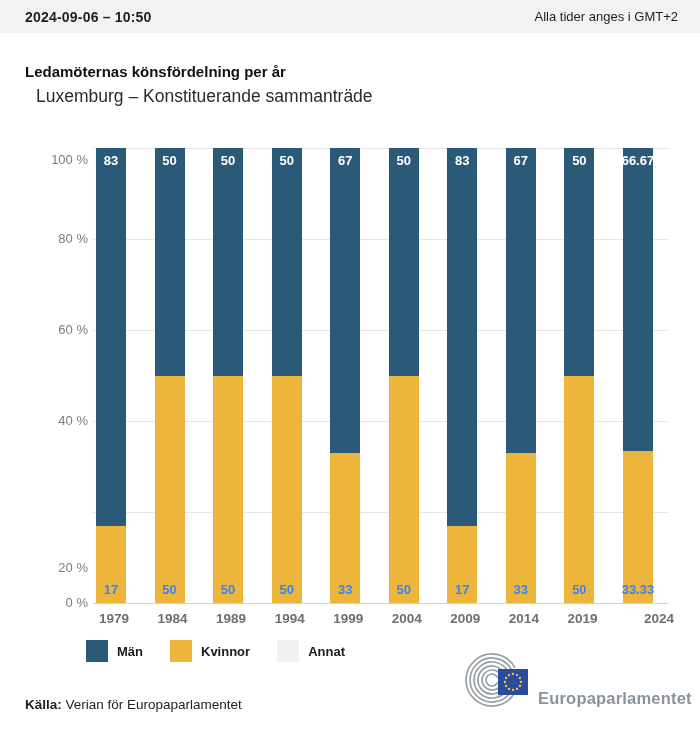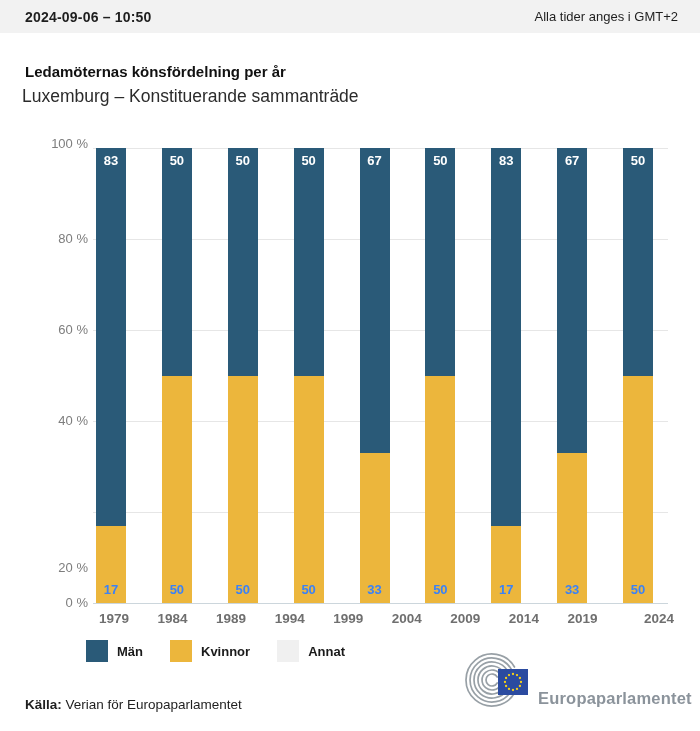--- a/index.html
+++ b/index.html
@@ -9,21 +9,21 @@
 
   
   .topbar { position: absolute; left: 0; top: 0; width: 700px; height: 33px;
     background: #f2f2f2; display: flex; align-items: center; justify-content: space-between;
     padding: 0 22px 0 25px; }
   .topbar .ts { font-size: 14px; font-weight: 700; letter-spacing: .2px; }
   .topbar .tz { font-size: 13px; font-weight: 400; }
 
   
   .page-title { position: absolute; left: 25px; top: 63px; font-size: 15px; font-weight: 700; color: #111; }
-  .page-subtitle { position: absolute; left: 22px; top: 86px; font-size: 17.5px; font-weight: 400; color: #2b2b2b; }
+  .page-subtitle { position: absolute; left: 36px; top: 86px; font-size: 17.5px; font-weight: 400; color: #2b2b2b; }
 
   
   .chart { position: absolute; left: 0; top: 0; width: 700px; height: 731px; }
   .plot { position: absolute; left: 93px; top: 148px; width: 575px; height: 455px; }
   .gridline { position: absolute; left: 0; width: 100%; height: 1px; background: #e6e6e6; }
   .gridline.zero { background: #ccd6dc; }
   .ytick { position: absolute; right: 612px; width: 70px; text-align: right;
     font-size: 13px; color: #7d7d7d; white-space: nowrap; }
 
   .bars { position: absolute; left: 93px; top: 148px; width: 560px; height: 455px;
@@ -69,21 +69,21 @@
   <div class="chart">
     <div class="plot" id="gridlayer">
         <div class="gridline" style="top: 0px;"></div>
         <div class="gridline" style="top: 91px;"></div>
         <div class="gridline" style="top: 182px;"></div>
         <div class="gridline" style="top: 273px;"></div>
         <div class="gridline" style="top: 364px;"></div>
         <div class="gridline zero" style="top: 455px;"></div>
       </div>
     <div id="yticks">
-        <div class="ytick" style="top: 136px;">100 %</div>
+        <div class="ytick" style="top: 152px;">100 %</div>
         <div class="ytick" style="top: 231px;">80 %</div>
         <div class="ytick" style="top: 322px;">60 %</div>
         <div class="ytick" style="top: 413px;">40 %</div>
         <div class="ytick" style="top: 524px; margin-top: 36px;">20 %</div>
         <div class="ytick" style="top: 595px;">0 %</div>
       </div>
     <div class="bars" id="bars">
         <div class="bar-col">
           <div class="seg top" style="height: 83%; background: rgb(42, 90, 120);"></div>
           <div class="seg bottom" style="height: 17%; background: rgb(236, 182, 60);"></div>
@@ -130,20 +130,26 @@
           <div class="seg top" style="height: 67%; background: rgb(42, 90, 120);"></div>
           <div class="seg bottom" style="height: 33%; background: rgb(236, 182, 60);"></div>
           <div class="bar-label top">67</div>
           <div class="bar-label bottom">33</div>
         </div>
         <div class="bar-col">
           <div class="seg top" style="height: 50%; background: rgb(42, 90, 120);"></div>
           <div class="seg bottom" style="height: 50%; background: rgb(236, 182, 60);"></div>
           <div class="bar-label top">50</div>
           <div class="bar-label bottom">50</div>
+        </div>
+        <div class="bar-col">
+          <div class="seg top" style="height: 66.67%; background: rgb(42, 90, 120);"></div>
+          <div class="seg bottom" style="height: 33.33%; background: rgb(236, 182, 60);"></div>
+          <div class="bar-label top">66.67</div>
+          <div class="bar-label bottom">33.33</div>
         </div>
       </div>
     <div id="xlabels">
         <div class="xlabel" style="left: 114px;">1979</div>
         <div class="xlabel" style="left: 172.556px;">1984</div>
         <div class="xlabel" style="left: 231.111px;">1989</div>
         <div class="xlabel" style="left: 289.667px;">1994</div>
         <div class="xlabel" style="left: 348.222px;">1999</div>
         <div class="xlabel" style="left: 406.778px;">2004</div>
         <div class="xlabel" style="left: 465.333px;">2009</div>

